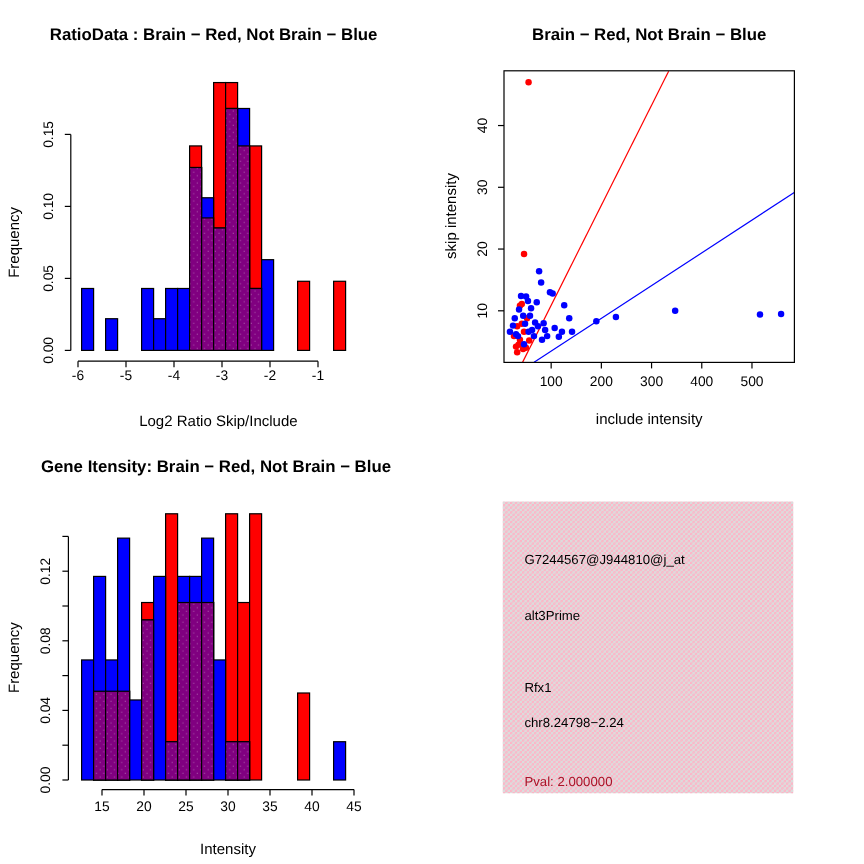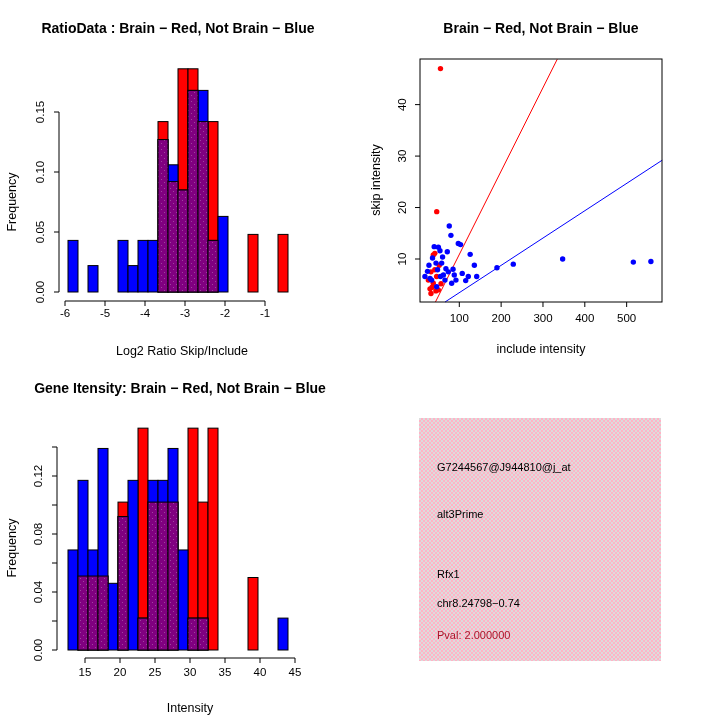--- a/index.html
+++ b/index.html
@@ -7,21 +7,21 @@
           font-family:"Liberation Sans",sans-serif;overflow:hidden;}
   #charts{position:absolute;left:0;top:0;}
   .info-panel{position:absolute;left:419px;top:418px;width:242px;height:243px;
       background-color:#dcdcdc;
       background-image:
         linear-gradient(45deg,#ffb3c6 25%,transparent 25%,transparent 75%,#ffb3c6 75%),
         linear-gradient(45deg,#ffb3c6 25%,transparent 25%,transparent 75%,#ffb3c6 75%);
       background-size:4px 4px;background-position:0 0,2px 2px;}
   .info-line{position:absolute;left:18px;font-size:11px;line-height:13px;
       color:#000;white-space:nowrap;letter-spacing:0px;}
-  .l1{top:43px;} .l2{top:90px;} .l3{top:150px;} .l4{top:179px;} .l5{top:211px;}
+  .l1{top:43px;} .l2{top:90px;} .l3{top:150px;} .l4{top:179px;} .l5{top:228px;}
   .pval{color:#a81428;}
 </style>
 </head>
 <body>
 
 <div id="canvas">
   <svg id="charts" width="720" height="720">
       <defs>
         <pattern id="pdots" width="6" height="6" patternUnits="userSpaceOnUse">
           <rect x="0" y="0" width="6" height="6" fill="#800080"></rect>
@@ -233,16 +233,16 @@
         <text x="190" y="712" font-size="12.5" font-family="&quot;Liberation Sans&quot;, sans-serif" fill="#000" text-anchor="middle">Intensity</text>
         <text x="16" y="548" font-size="12.5" font-family="&quot;Liberation Sans&quot;, sans-serif" fill="#000" text-anchor="middle" transform="rotate(-90 16 548)">Frequency</text>
         <text x="180" y="393" font-size="14" font-family="&quot;Liberation Sans&quot;, sans-serif" fill="#000" text-anchor="middle" font-weight="bold">Gene Itensity: Brain − Red, Not Brain − Blue</text>
       </g>
     </svg>
 
   <div class="info-panel">
     <div class="info-line l1">G7244567@J944810@j_at</div>
     <div class="info-line l2">alt3Prime</div>
     <div class="info-line l3">Rfx1</div>
-    <div class="info-line l4">chr8.24798−0.74</div>
+    <div class="info-line l4">chr8.24798−2.24</div>
     <div class="info-line l5 pval">Pval: 2.000000</div>
   </div>
 </div>
 
 </body></html>

